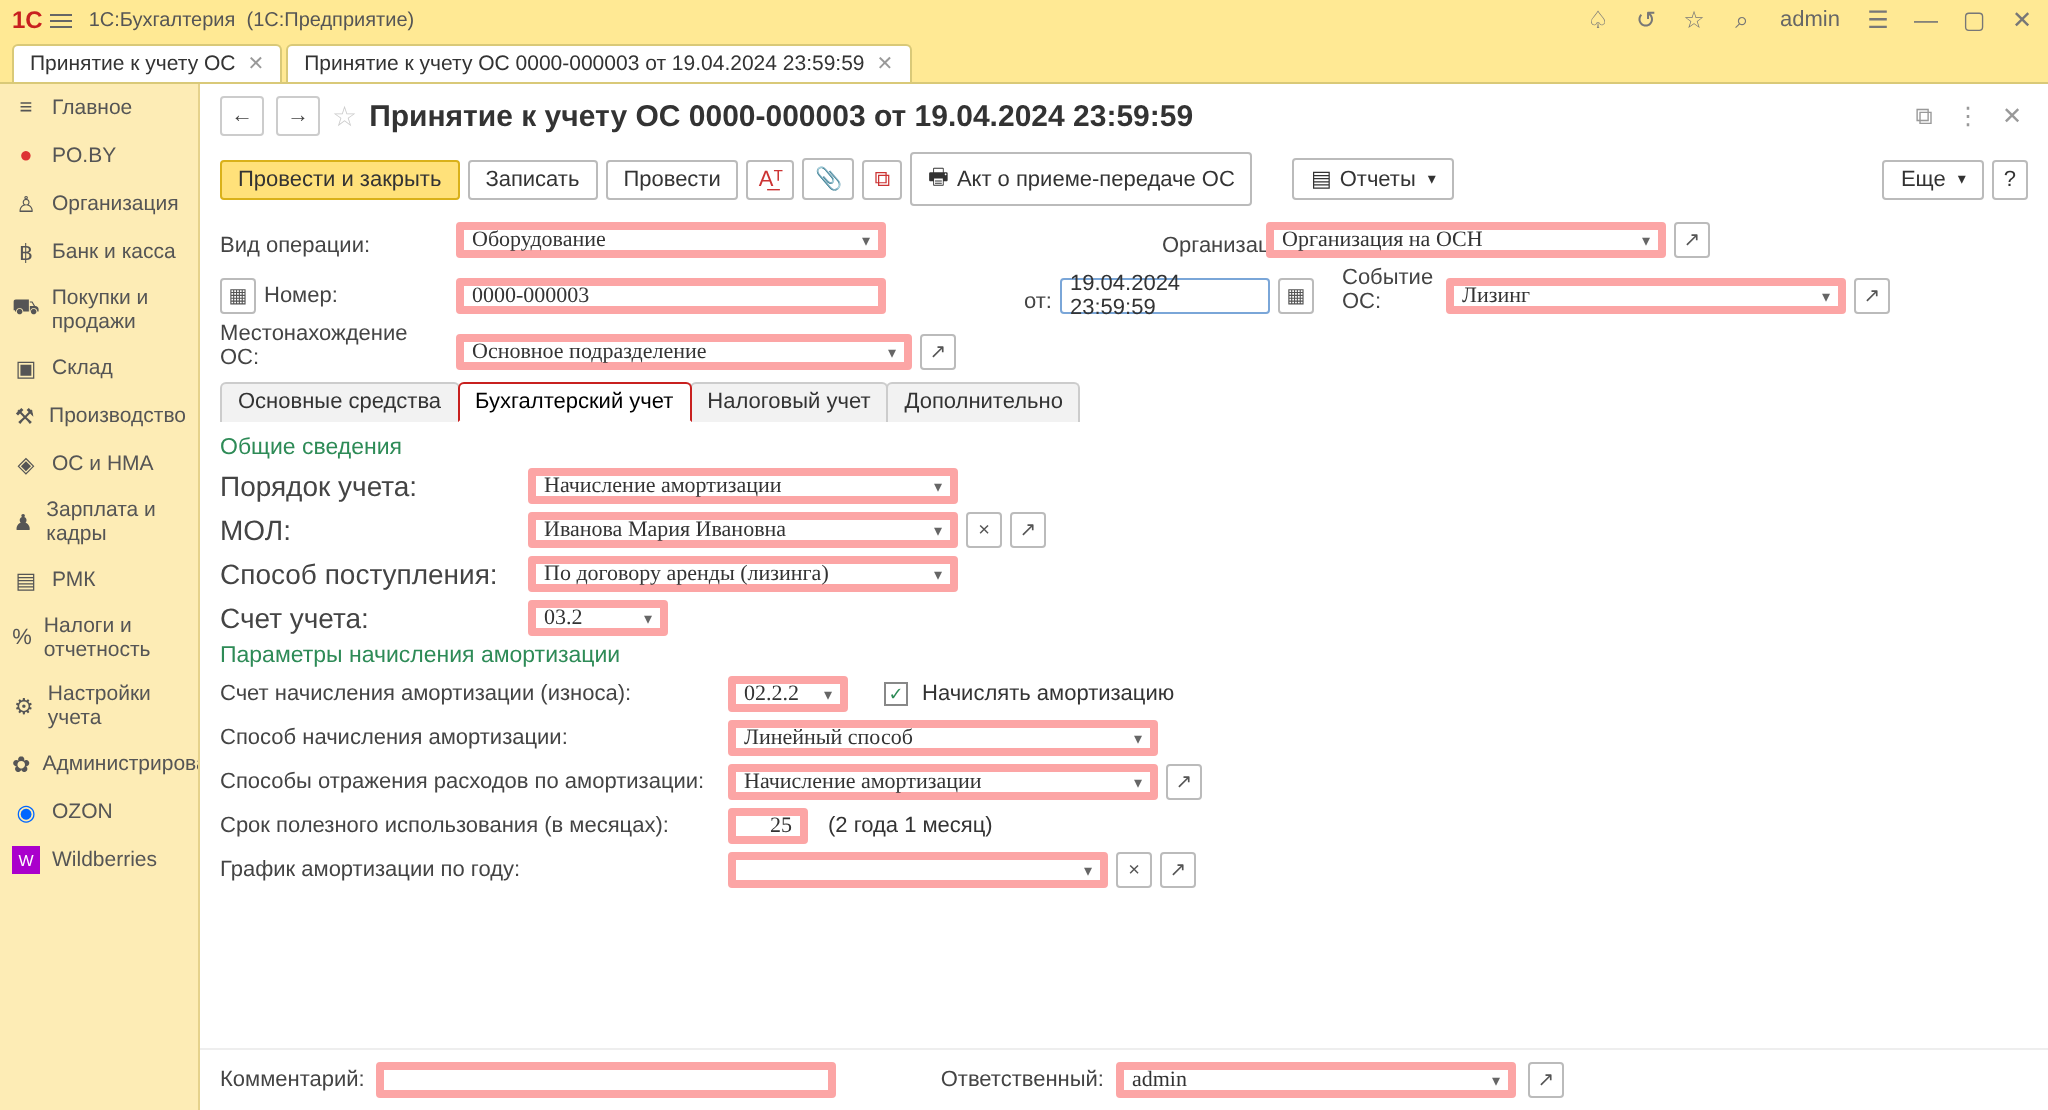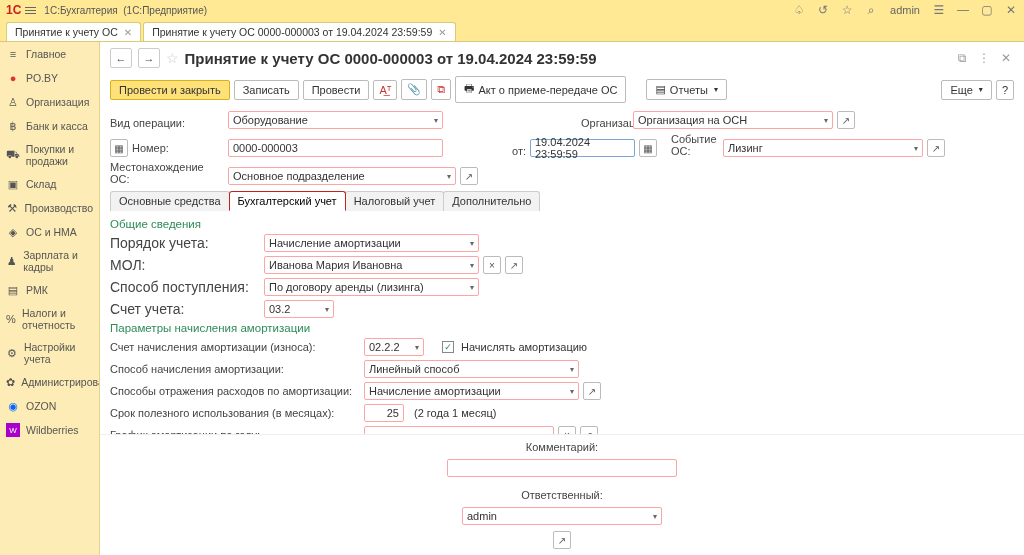--- a/index.html
+++ b/index.html
@@ -40,40 +40,40 @@
   .btn.yellow { background: #ffe17a; border-color: #d9b11a; }
   .btn.icon { padding: 3px 5px; }
   .btn .caret { font-size: 8px; margin-left: 2px; }
   .toolbar .sp { flex: 1; }
 
   .form-area { padding: 2px 10px 4px 10px; flex: 1; overflow-y: auto; }
   .row { display: flex; align-items: flex-end; margin-bottom: 4px; gap: 4px; }
   .lbl { font-size: 11px; color: #444; }
   .lbl.w1 { width: 114px; }
   .lbl.right { text-align: right; }
-  .fld { border: 1px solid #fca5a5; background: #fff; height: 18px; padding: 0 4px; font-size: 11px; display: flex; align-items: center; border-radius: 2px; }
+  .fld { border: 4px solid #fca5a5; background: #fff; height: 18px; padding: 0 4px; font-size: 11px; display: flex; align-items: center; border-radius: 2px; font-family: Liberation Serif, serif; }
   .fld.sel { justify-content: space-between; }
   .fld .dd { font-size: 8px; color: #666; cursor: pointer; }
   .mini-btn { width: 18px; height: 18px; border: 1px solid #bbb; background: #fff; display: flex; align-items: center; justify-content: center; font-size: 10px; cursor: pointer; border-radius: 2px; color: #555; }
   .input-date { border: 1px solid #7aa6d8; background: #fff; height: 18px; padding: 0 4px; font-size: 11px; display: flex; align-items: center; border-radius: 2px; }
 
   .tabs2 { display: flex; margin-top: 6px; }
   .tab2 { border: 1px solid #ccc; border-bottom: none; padding: 3px 8px; font-size: 11px; background: #f2f2f2; cursor: pointer; border-radius: 3px 3px 0 0; margin-right: -1px; }
   .tab2.active { background: #fff; border: 1.5px solid #c8201f; border-bottom: 1px solid #fff; color: #000; position: relative; z-index: 2; }
   .tab-body { border: 1px solid #ccc; padding: 6px 8px 8px 8px; margin-top: -1px; }
 
   .section-h { color: #2e8b57; font-size: 11.5px; margin: 2px 0 4px 0; }
 
   .frow { display: flex; align-items: center; margin-bottom: 4px; gap: 4px; }
   .frow .lbl2 { width: 150px; font-size: 14px; color: #444; }
   .frow .lbl3 { width: 250px; font-size: 11px; color: #444; }
 
   .cb { width: 12px; height: 12px; border: 1px solid #888; display: inline-flex; align-items: center; justify-content: center; font-size: 9px; color: #2e8b57; margin-right: 3px; }
 
-  .bottom-bar { position: absolute; bottom: 0; left: 0; right: 0; padding: 6px 10px; display: flex; align-items: center; gap: 6px; background: #fff; border-top: 1px solid #eee; flex-direction: column; }
+  .bottom-bar { position: absolute; bottom: 0; left: 0; right: 0; padding: 6px 10px; display: flex; align-items: center; gap: 6px; background: #fff; border-top: 1px solid #eee; }
 </style>
 </head>
 <body>
 
 <div class="titlebar">
   <div class="titlebar-left">
     <span class="logo">1C</span>
     <div class="burger">
         <span></span>
         <span></span>

